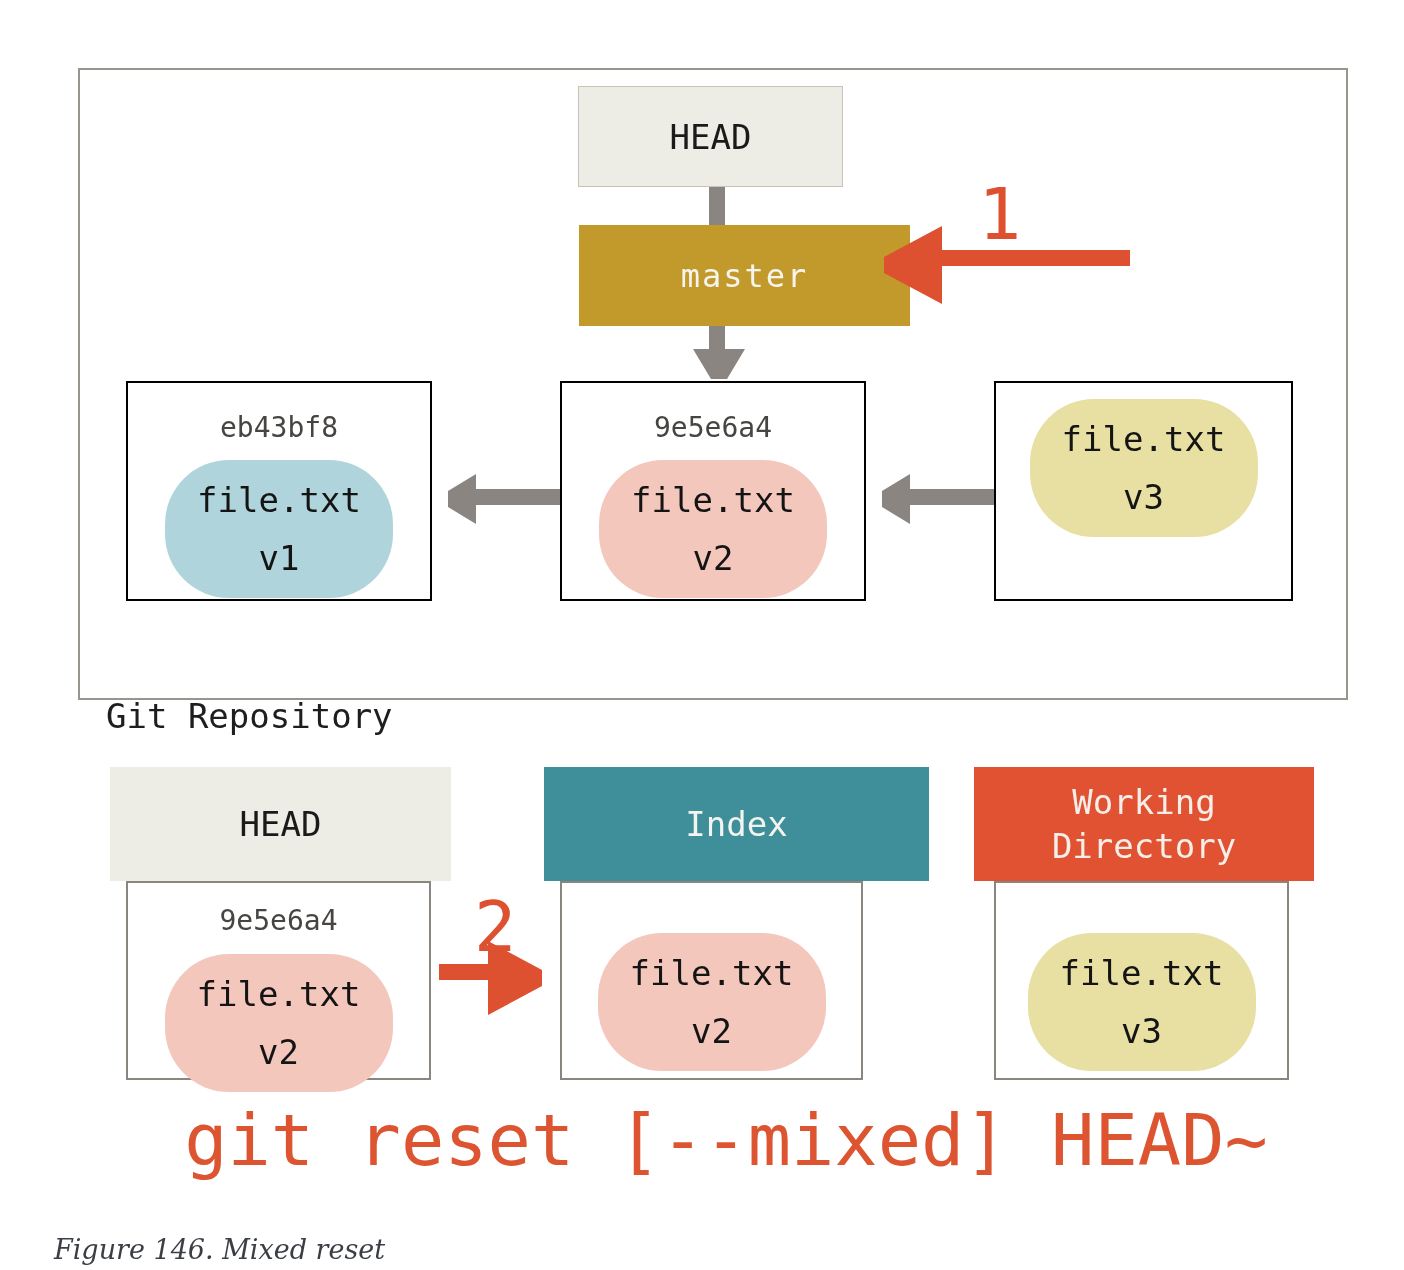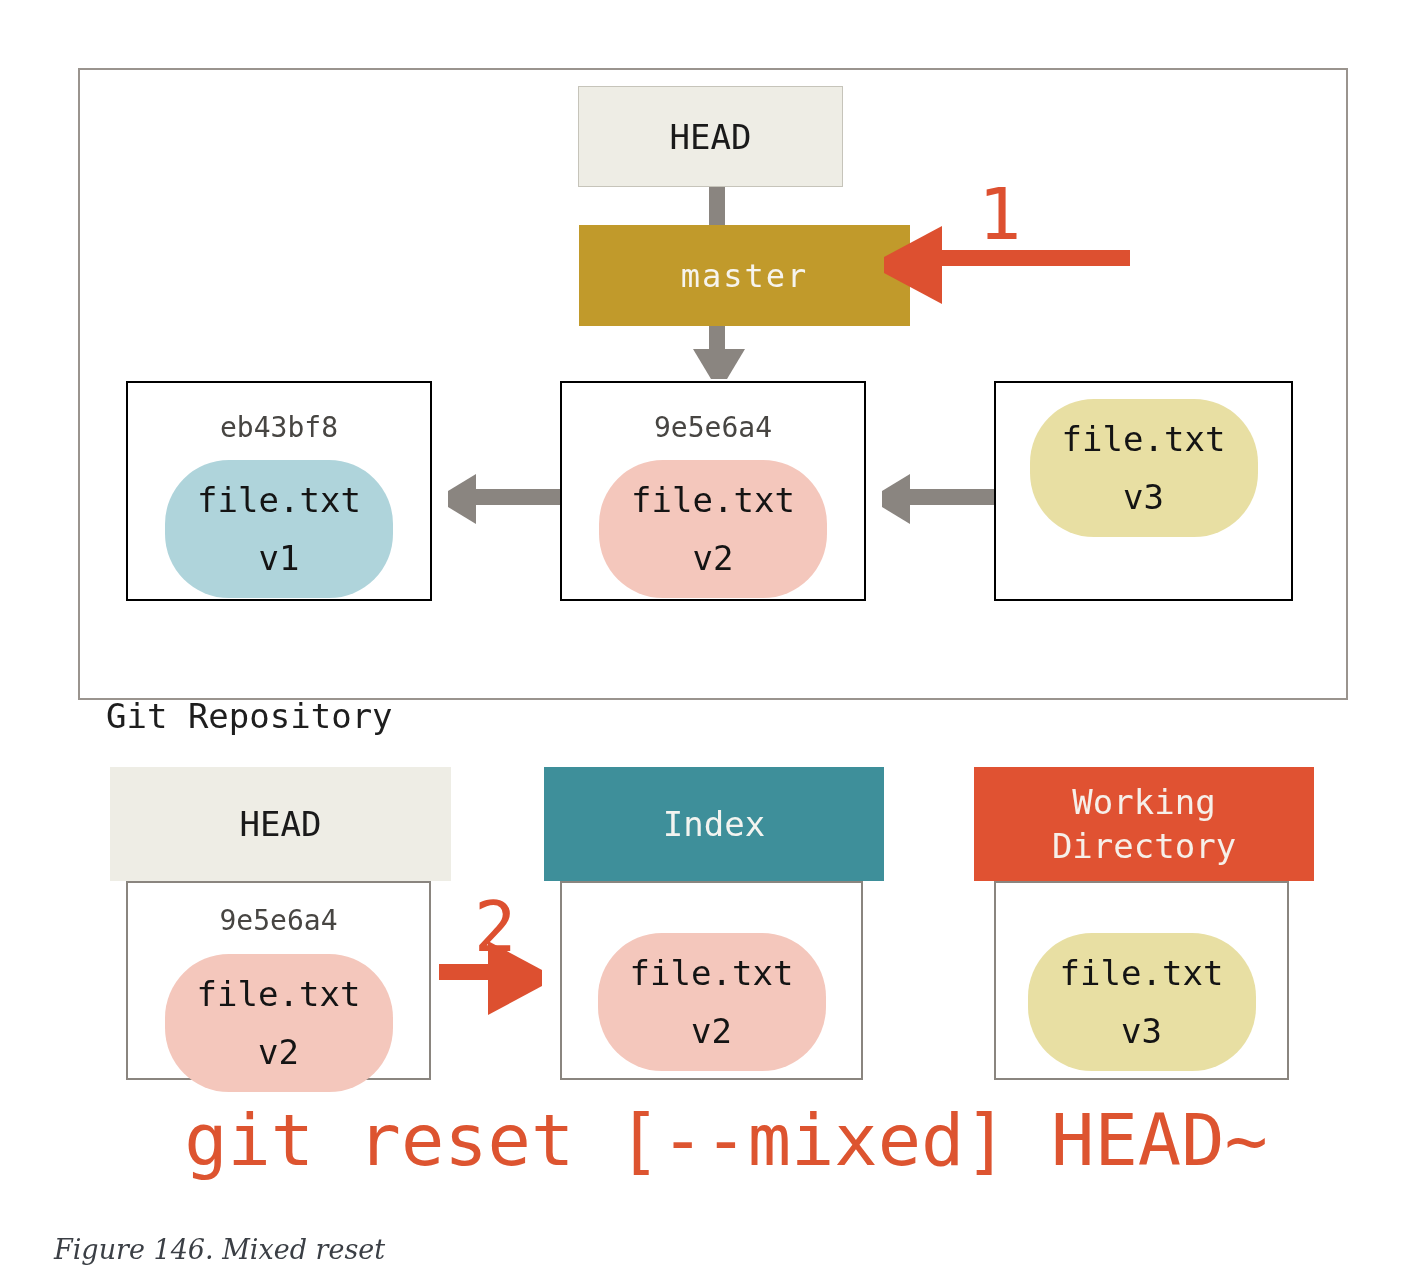--- a/index.html
+++ b/index.html
@@ -89,21 +89,21 @@
   .step-label { color: #dd5030; line-height: 1; }
   .step1-label { left: 962px; top: 162px; font-size: 72px; }
 
   
   .area-header {
     top: 759px; height: 114px;
     display: flex; align-items: center; justify-content: center;
     text-align: center; font-size: 34px; line-height: 44px;
   }
   .head-area-header  { left: 102px; width: 341px; background: #eeede5; color: #1a1a1a; }
-  .index-area-header { left: 536px; width: 340px; background: #3e8f9a; color: #f3f4f0; }
+  .index-area-header { left: 536px; width: 385px; background: #3e8f9a; color: #f3f4f0; }
   .wd-area-header    { left: 966px; width: 340px; background: #e05232; color: #f6efe9; }
   .wd-area-header .hdr-text { width: 290px; }
 
   .area-body {
     top: 873px; height: 199px;
     background: #ffffff; border: 2px solid #8a857f;
   }
   .head-area-body  { left: 118px; width: 305px; }
   .index-area-body { left: 552px; width: 303px; }
   .wd-area-body    { left: 986px; width: 295px; }

